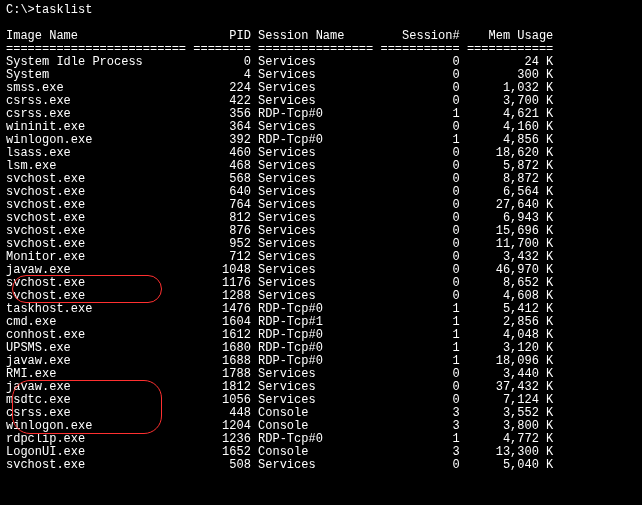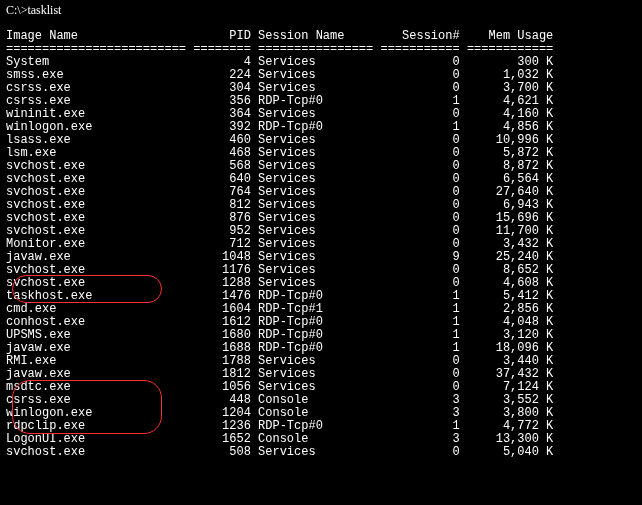--- a/index.html
+++ b/index.html
@@ -6,51 +6,52 @@
     margin: 0;
     padding: 4px 6px;
     background: #000;
     color: #fff;
     font-family: "Courier New", monospace;
     font-size: 12px;
     line-height: 13px;
     width: 642px;
     box-sizing: border-box;
   }
-  .prompt { white-space: pre; font-family: Liberation Serif, serif; }
+  .prompt { white-space: pre; }
   .row { white-space: pre; }
   .hl-1 { position: absolute; left: 6px; top: 271px; width: 148px; height: 26px; border: 1px solid #ff3030; border-radius: 14px; pointer-events: none; }
   .hl-2 { position: absolute; left: 6px; top: 376px; width: 148px; height: 52px; border: 1px solid #ff3030; border-radius: 18px; pointer-events: none; }
   .wrap { position: relative; }
 </style>
 </head>
 <body>
 
 <div class="wrap">
 <div class="prompt">C:\&gt;tasklist</div>
 <div class="row"> </div>
 <div class="row" id="header">Image Name                     PID Session Name        Session#    Mem Usage</div>
 <div class="row" id="divider">========================= ======== ================ =========== ============</div>
 <div id="rows">
+      <div class="row">System Idle Process              0 Services                   0         24 K</div>
       <div class="row">System                           4 Services                   0        300 K</div>
       <div class="row">smss.exe                       224 Services                   0      1,032 K</div>
-      <div class="row">csrss.exe                      304 Services                   0      3,700 K</div>
+      <div class="row">csrss.exe                      422 Services                   0      3,700 K</div>
       <div class="row">csrss.exe                      356 RDP-Tcp#0                  1      4,621 K</div>
       <div class="row">wininit.exe                    364 Services                   0      4,160 K</div>
       <div class="row">winlogon.exe                   392 RDP-Tcp#0                  1      4,856 K</div>
-      <div class="row">lsass.exe                      460 Services                   0     10,996 K</div>
+      <div class="row">lsass.exe                      460 Services                   0     18,620 K</div>
       <div class="row">lsm.exe                        468 Services                   0      5,872 K</div>
       <div class="row">svchost.exe                    568 Services                   0      8,872 K</div>
       <div class="row">svchost.exe                    640 Services                   0      6,564 K</div>
       <div class="row">svchost.exe                    764 Services                   0     27,640 K</div>
       <div class="row">svchost.exe                    812 Services                   0      6,943 K</div>
       <div class="row">svchost.exe                    876 Services                   0     15,696 K</div>
       <div class="row">svchost.exe                    952 Services                   0     11,700 K</div>
       <div class="row">Monitor.exe                    712 Services                   0      3,432 K</div>
-      <div class="row">javaw.exe                     1048 Services                   9     25,240 K</div>
+      <div class="row">javaw.exe                     1048 Services                   0     46,970 K</div>
       <div class="row">svchost.exe                   1176 Services                   0      8,652 K</div>
       <div class="row">svchost.exe                   1288 Services                   0      4,608 K</div>
       <div class="row">taskhost.exe                  1476 RDP-Tcp#0                  1      5,412 K</div>
       <div class="row">cmd.exe                       1604 RDP-Tcp#1                  1      2,856 K</div>
       <div class="row">conhost.exe                   1612 RDP-Tcp#0                  1      4,048 K</div>
       <div class="row">UPSMS.exe                     1680 RDP-Tcp#0                  1      3,120 K</div>
       <div class="row">javaw.exe                     1688 RDP-Tcp#0                  1     18,096 K</div>
       <div class="row">RMI.exe                       1788 Services                   0      3,440 K</div>
       <div class="row">javaw.exe                     1812 Services                   0     37,432 K</div>
       <div class="row">msdtc.exe                     1056 Services                   0      7,124 K</div>

